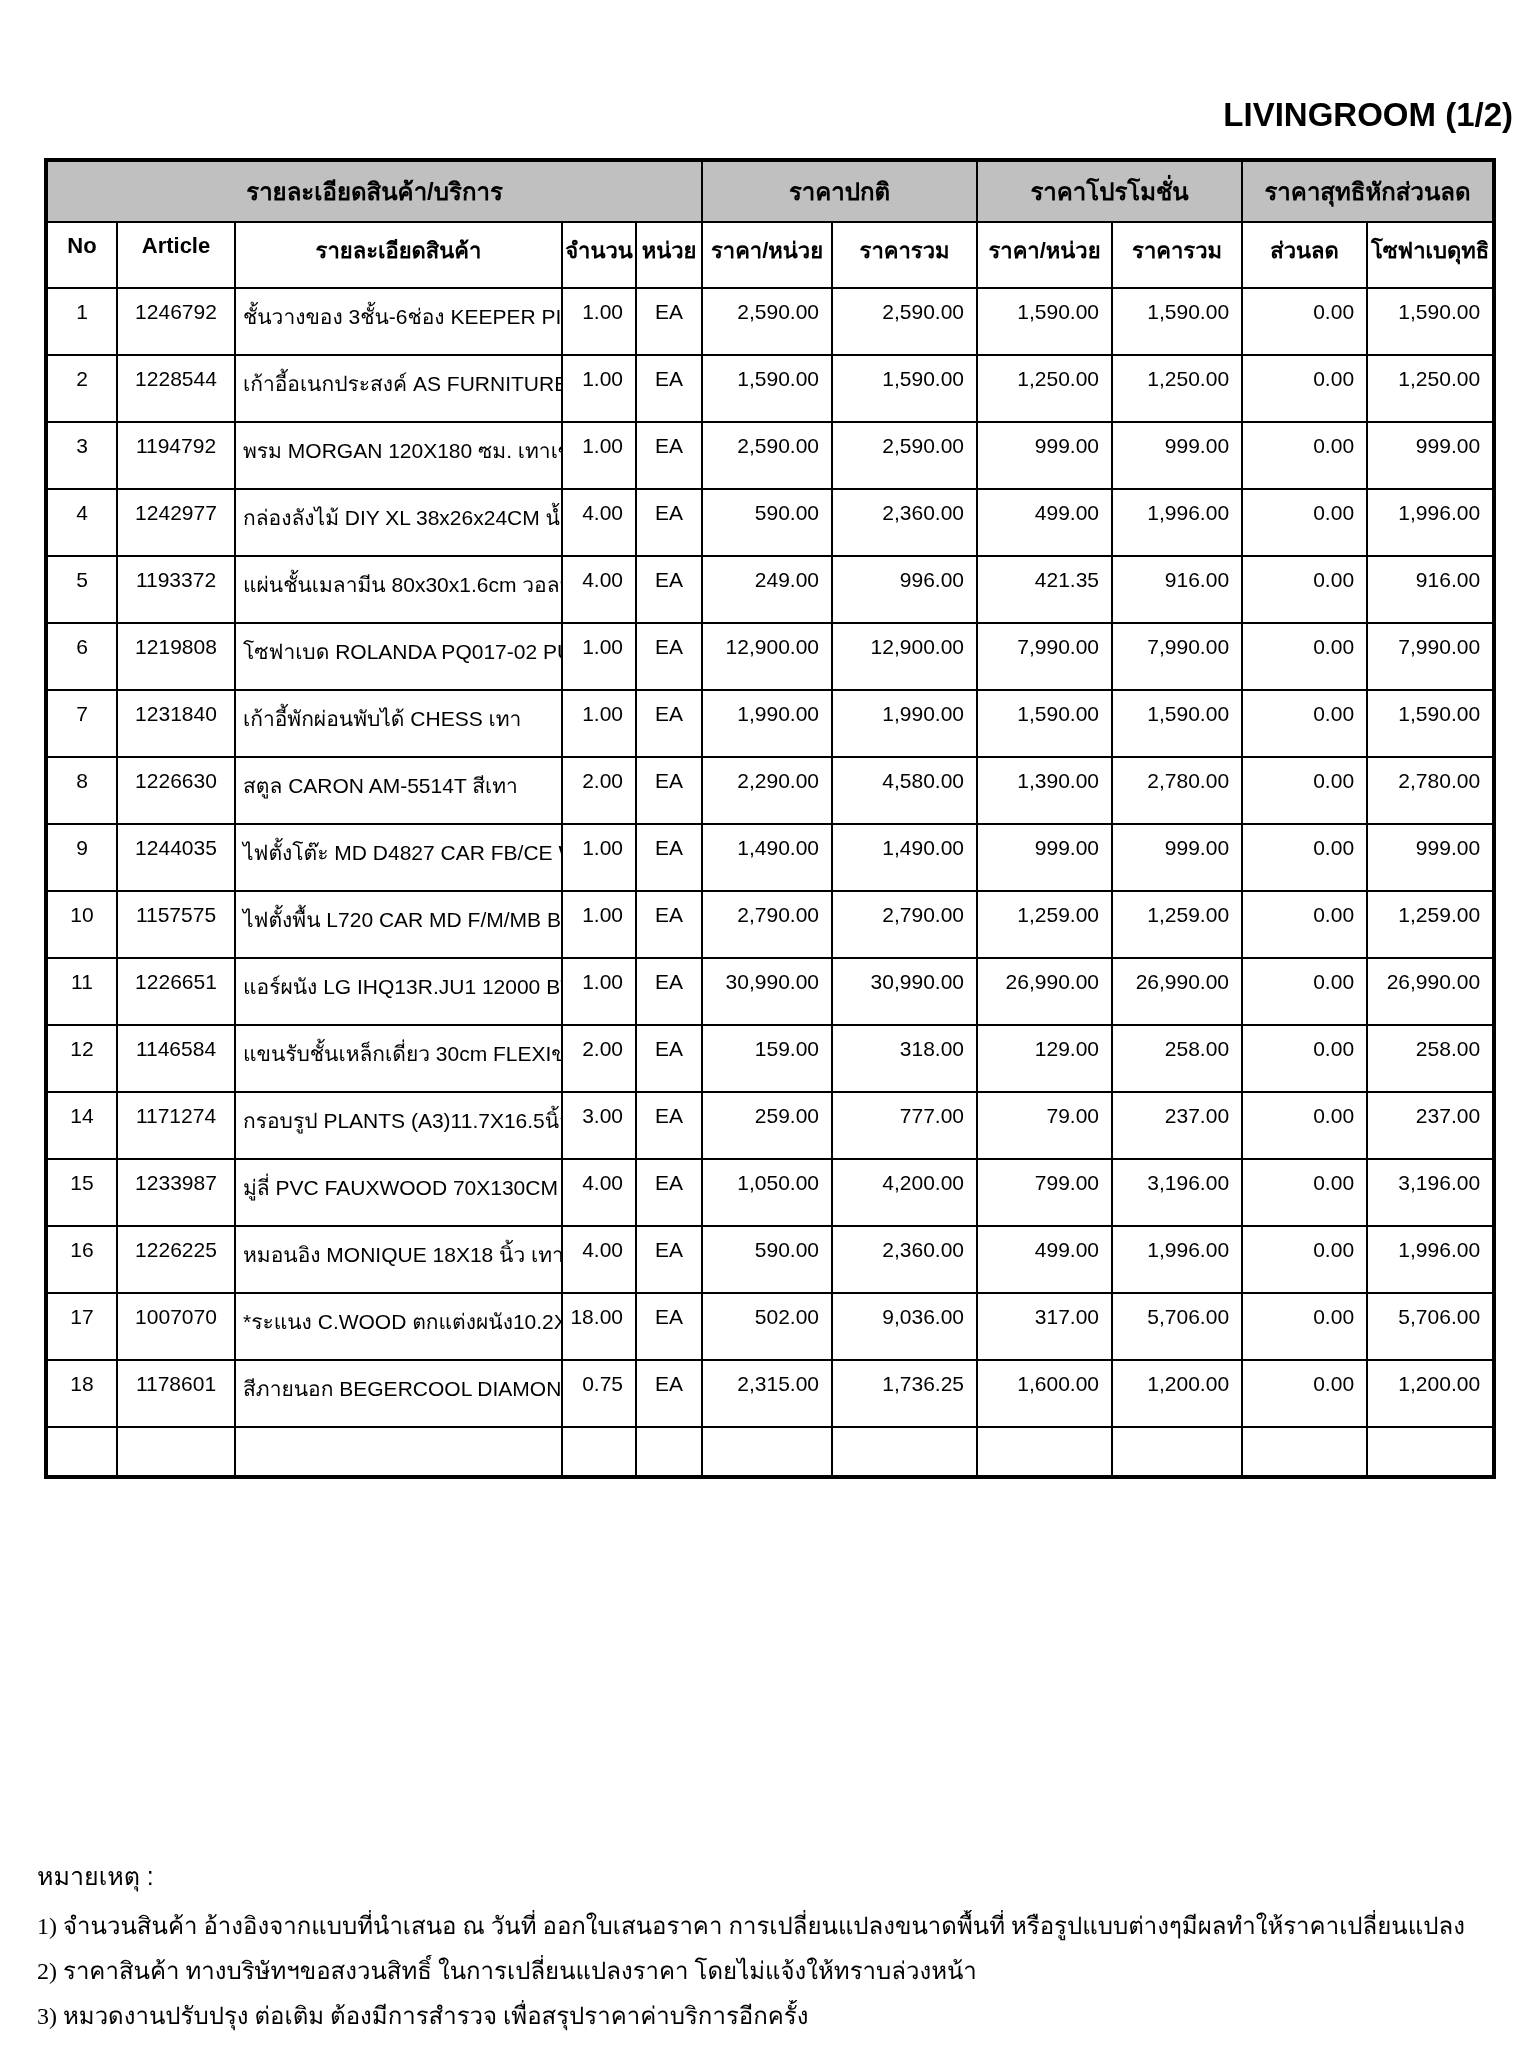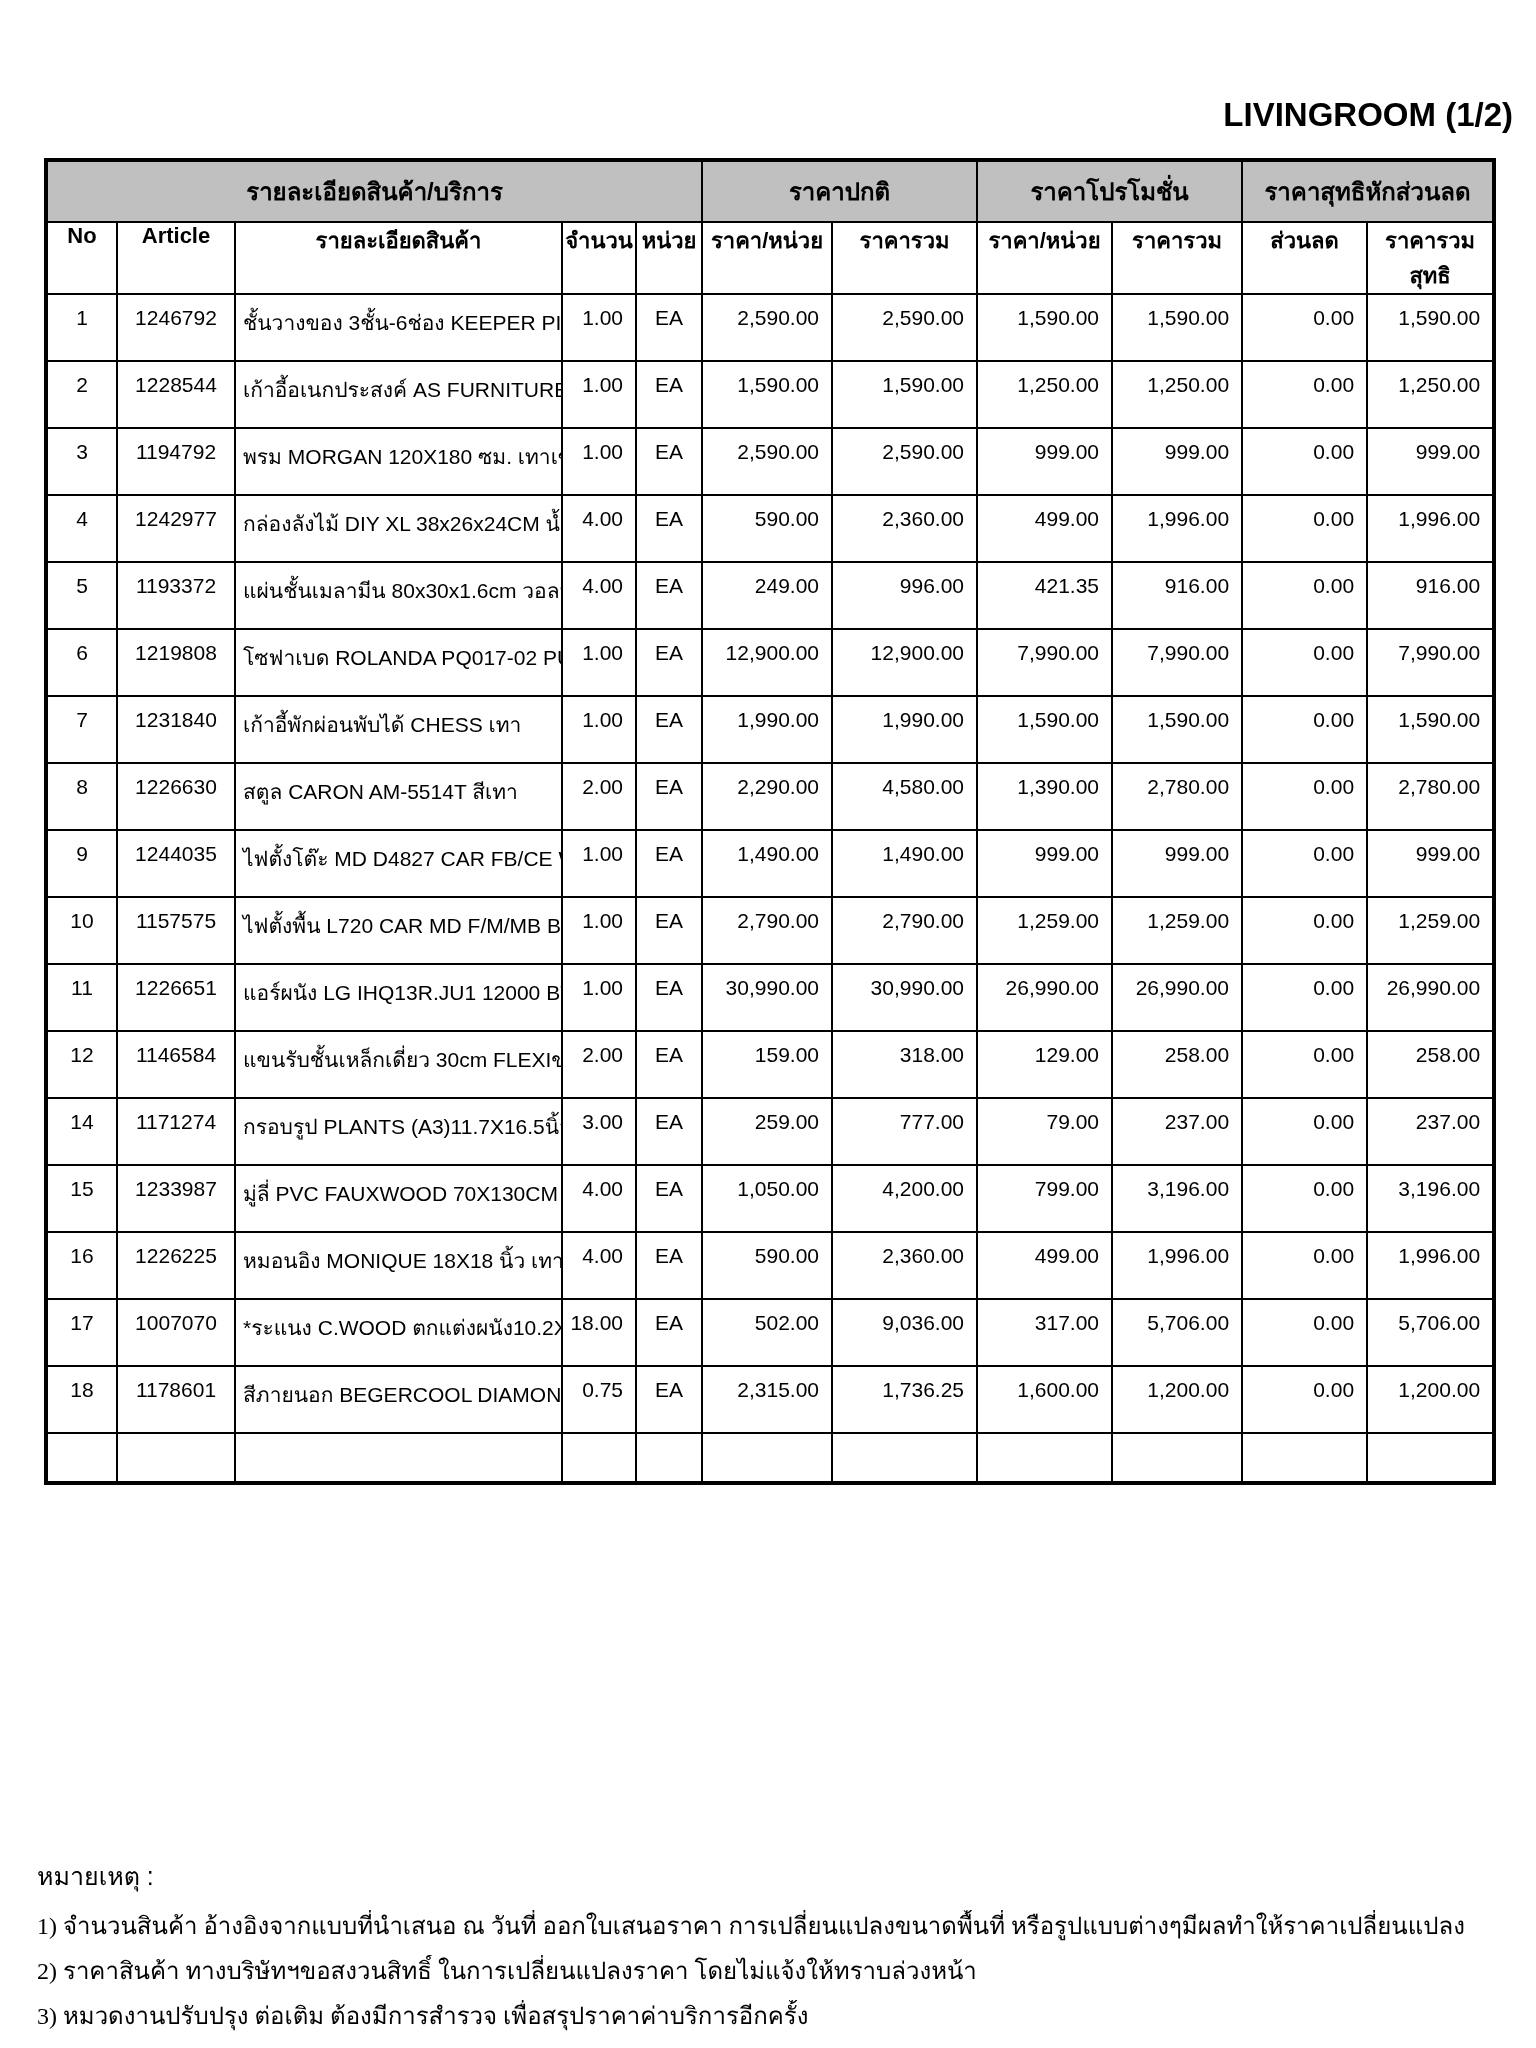--- a/index.html
+++ b/index.html
@@ -43,20 +43,21 @@
     text-align: center;
     vertical-align: middle;
     border-bottom: 2px solid #000;
   }
   tr.subhead th {
     height: 66px;
     font-size: 22px;
     font-weight: bold;
     text-align: center;
     vertical-align: top;
+    padding-top: 10px;
     background: #fff;
   }
   tr.data-row { height: 67px; }
   tr.data-row td {
     font-size: 21px;
     vertical-align: top;
     padding-top: 11px;
     background: #fff;
   }
   tr.filler-row { height: 50px; }
@@ -107,21 +108,21 @@
         <th>No</th>
         <th>Article</th>
         <th>รายละเอียดสินค้า</th>
         <th>จำนวน</th>
         <th>หน่วย</th>
         <th>ราคา/หน่วย</th>
         <th>ราคารวม</th>
         <th>ราคา/หน่วย</th>
         <th>ราคารวม</th>
         <th>ส่วนลด</th>
-        <th>ราคารวมสุทธิ</th>
+        <th>โซฟาเบดุทธิ</th>
       </tr>
     </thead>
     <tbody>
         <tr class="data-row">
           <td class="c-center">1</td>
           <td class="c-center">1246792</td>
           <td class="c-desc">ชั้นวางของ 3ชั้น-6ช่อง KEEPER PINE OAK</td>
           <td class="c-right">1.00</td>
           <td class="c-center">EA</td>
           <td class="c-right">2,590.00</td>

